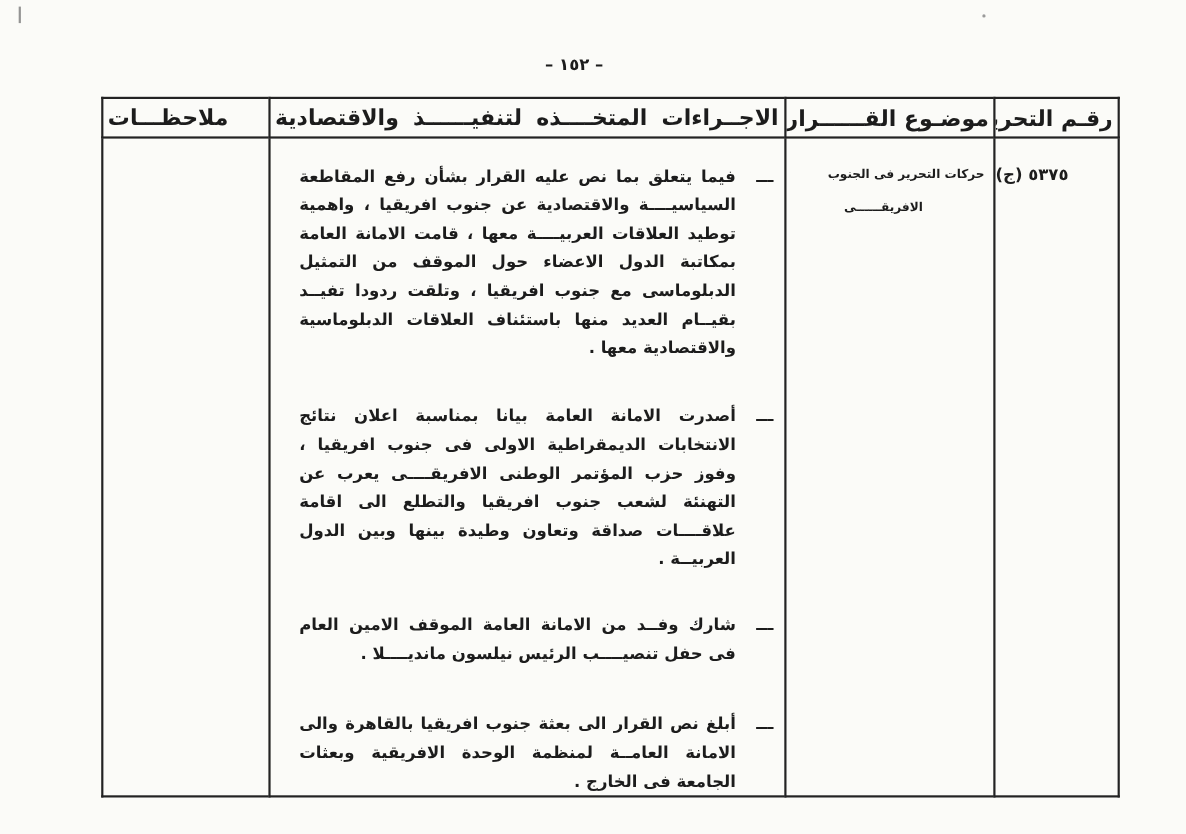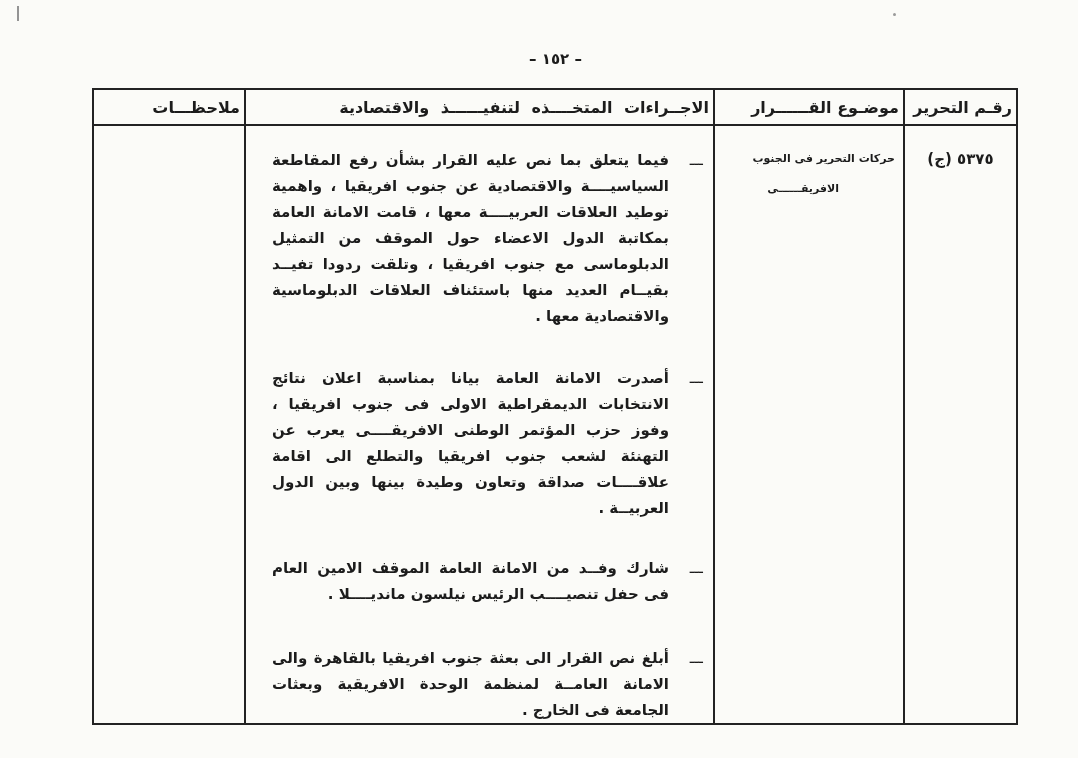--- a/index.html
+++ b/index.html
@@ -11,55 +11,55 @@
     overflow:hidden;
   }
   .page { position:relative; width:1078px; height:758px; direction:rtl; }
 
   
   .mark-tl { position:absolute; left:17px; top:6px; width:2px; height:15px; background:#7a7a7a; opacity:.8; }
   .dot-tr  { position:absolute; left:893px; top:13px; width:3px; height:3px; background:#9a9a9a; border-radius:50%; }
 
   .page-number {
     position:absolute; left:462px; top:50px; width:120px;
-    text-align:right; font-size:15px; font-weight:bold;
+    text-align:center; font-size:15px; font-weight:bold;
     letter-spacing:2px; direction:rtl;
   }
 
   table.doc-table {
     position:absolute; left:92px; top:88px;
     width:924px; height:620px;
     border-collapse:collapse; table-layout:fixed;
     direction:rtl;
   }
   .doc-table th, .doc-table td {
     border:2px solid #232323;
     vertical-align:top;
     font-weight:bold;
   }
   .doc-table thead th {
     height:36px; vertical-align:middle;
-    text-align:right; font-size:16px;
+    text-align:left; font-size:20px;
     padding:2px 4px; white-space:nowrap; overflow:hidden;
   }
   th.h-actions { word-spacing:6px; }
 
-  td.cell-number { text-align:center; font-size:15px; padding-top:24px; }
+  td.cell-number { text-align:left; font-size:15px; padding-top:24px; }
   td.cell-subject { font-size:11px; line-height:30px; padding:18px 8px 0 6px; text-align:right; }
   .subject-l2 { padding-right:56px; }
 
   td.cell-actions { padding:0 8px 0 26px; }
   .para {
     position:relative; padding-right:36px;
     font-size:15px; line-height:26px;
     text-align:justify; text-justify:inter-word;
   }
   .para .bullet {
     position:absolute; right:2px; top:0;
-    font-weight:normal;
+    font-weight:bold;
   }
   .para-0 { margin-top:21px; }
   .para-1 { margin-top:36px; }
   .para-2 { margin-top:34px; }
   .para-3 { margin-top:38px; }
 
   td.cell-notes { }
 </style>
 </head>
 <body>

